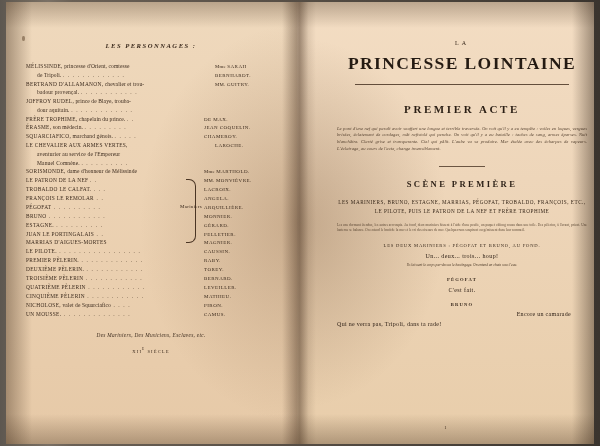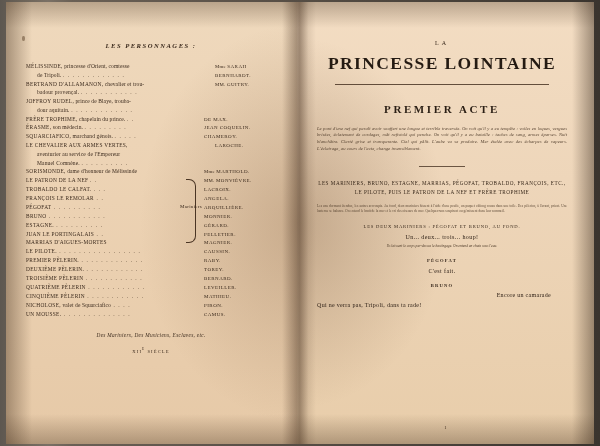--- a/index.html
+++ b/index.html
@@ -69,21 +69,21 @@
   .grouplabel{font-size:5px;font-style:normal;letter-spacing:.3px;}
   .bracefig{position:absolute;left:50%;transform:translateX(-50%);
      width:9px;border:1px solid #4a3524;border-left:0;border-radius:0 7px 7px 0;}
   .lp .foot{margin-top:14px;text-align:center;font-size:5.3px;font-style:italic;
      letter-spacing:.3px;color:#3d2c1e;}
   .lp .century{margin-top:9px;text-align:center;font-size:4.6px;
      letter-spacing:1.1px;text-transform:uppercase;color:#3d2c1e;}
   .lp .century sup{font-size:3.4px;}
 
   
-  .rp{position:absolute;left:20px;top:38px;width:250px;color:#2f2117;text-align:center;}
+  .rp{position:absolute;left:40px;top:38px;width:250px;color:#2f2117;text-align:center;}
   .rp .la{font-size:6px;letter-spacing:3px;margin-bottom:9px;color:#3a291c;}
   .rp .title{font-size:17.5px;letter-spacing:1.4px;font-weight:bold;
      color:#241a12;line-height:1;margin-bottom:11px;
      font-family:"Liberation Serif", serif;}
   .rule{height:1px;background:#4a3524;opacity:.85;margin:0 auto 18px;width:214px;}
   .rp .acte{font-size:11px;letter-spacing:2.6px;font-weight:bold;color:#2b1f15;margin-bottom:11px;}
   .stage{font-size:4.6px;font-style:italic;line-height:1.52;text-align:justify;
      color:#4a3726;letter-spacing:.05px;
      filter:blur(.22px);opacity:.92;}
   .shortrule{height:1px;width:46px;background:#4a3524;opacity:.8;margin:13px auto 12px;}
@@ -325,20 +325,21 @@
         <div class="rule"></div>
 
         <div class="acte">PREMIER ACTE</div>
 
         <div class="stage">
           <span>Le pont d'une nef qui paraît avoir souffert une longue et terrible traversée. On voit qu'il y a eu tempête : voiles en loques, vergues brisées, éclatement de cordages, mât rafistolé qui penche. On voit qu'il y a eu bataille : taches de sang, armes éparses. Nuit blanchâtre. Clarté grise et transparente. Ciel qui pâlit. L'aube va se produire. Mer étalée avec des écharpes de vapeurs. L'éclairage, au cours de l'acte, change insensiblement.</span>
         </div>
 
         <div class="shortrule"></div>
 
+        <div class="scene">SCÈNE PREMIÈRE</div>
 
         <div class="sceneroles">LES MARINIERS, BRUNO, ESTAGNE, MARRIAS, PÉGOFAT, TROBALDO, FRANÇOIS, etc., LE PILOTE, puis LE PATRON DE LA NEF et FRÈRE TROPHIME</div>
 
         <div class="smallstage">Les uns dormant étendus, les autres accroupis. Au fond, deux mariniers hissent à l'aide d'une poulie, un paquet oblong cousu dans une toile. Des pèlerins, à l'avant, prient. Une lanterne se balance. On entend le bruit de la mer et le cri des oiseaux de mer. Quelques-uns soupirent ou gémissent dans leur sommeil.</div>
 
         <div class="speakergrp">LES DEUX MARINIERS : PÉGOFAT ET BRUNO, au fond.</div>
 
         <div class="line">Un... deux... trois... houp!</div>
 
         <div class="didasc">Ils laissent le corps par-dessus le bastingage. On entend un chute sous l'eau.</div>

